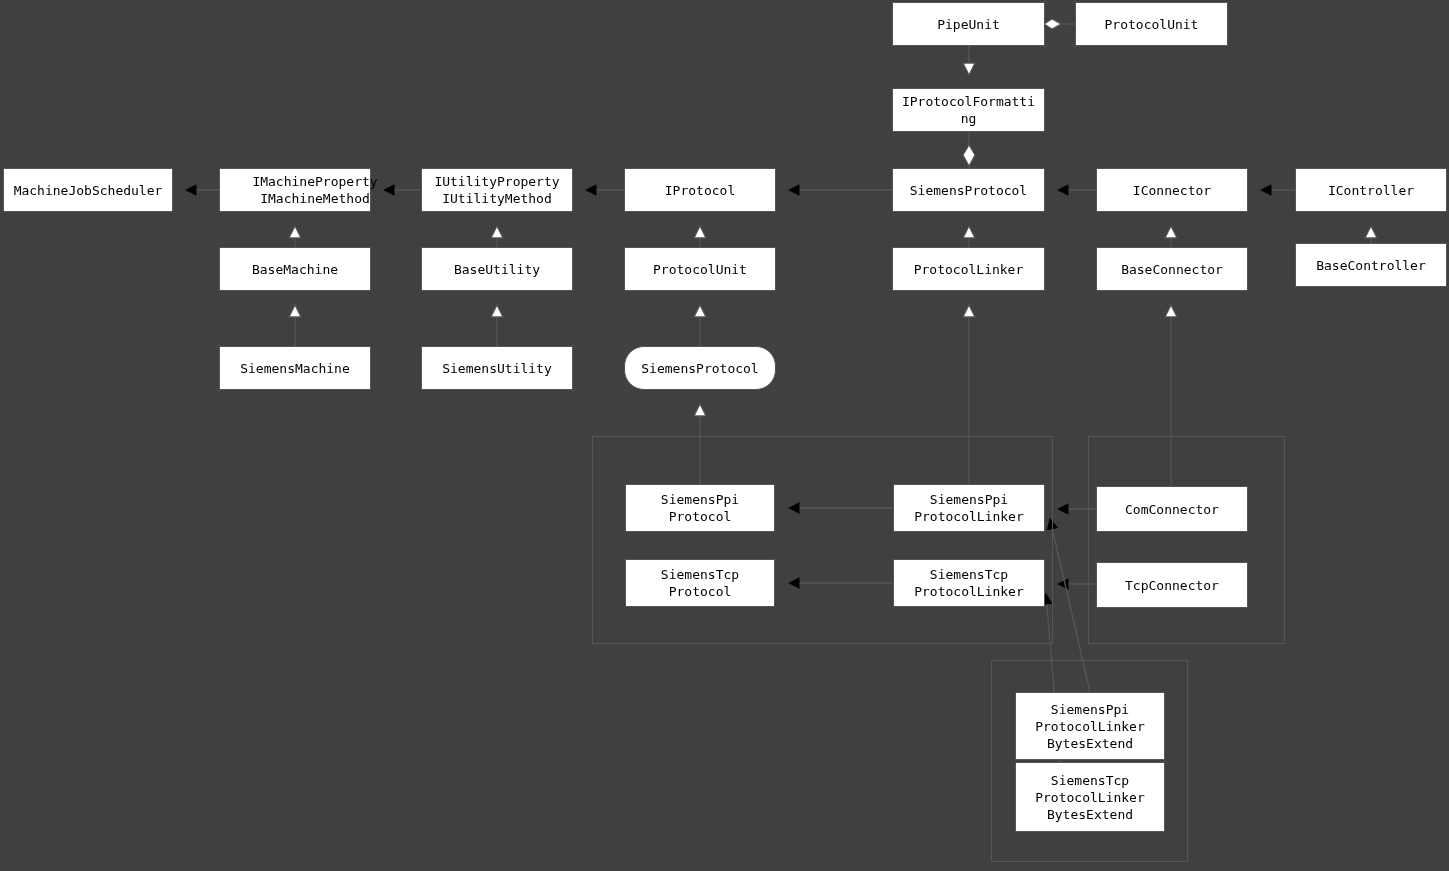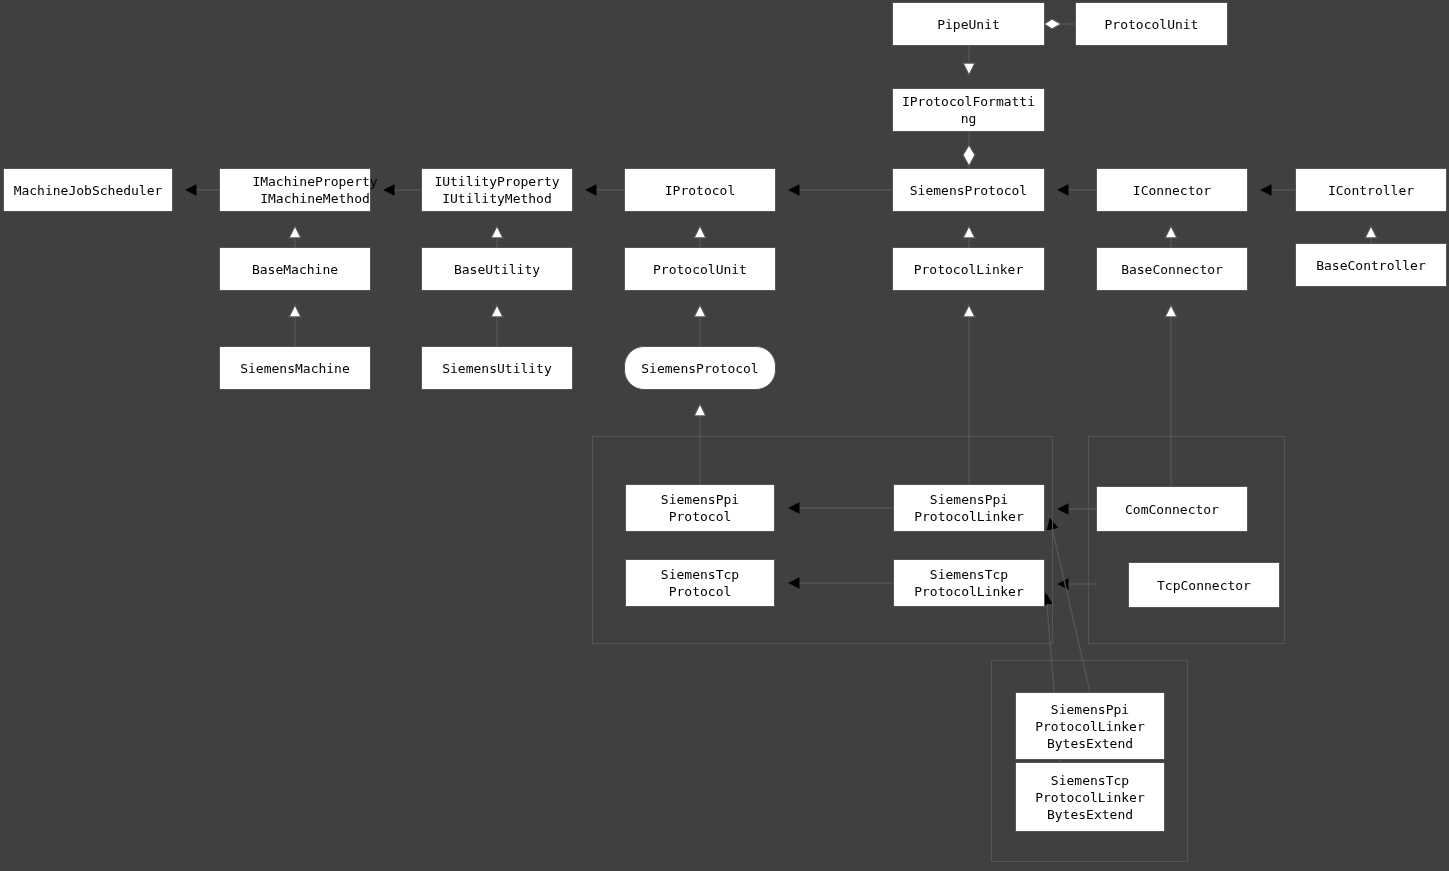--- a/index.html
+++ b/index.html
@@ -187,21 +187,21 @@
     <span class="label">ComConnector</span>
   </div>
   <div class="node" style="left:625px; top:559px; width:150px; height:48px;">
     <span class="label">SiemensTcp
 Protocol</span>
   </div>
   <div class="node" style="left:893px; top:559px; width:152px; height:48px;">
     <span class="label">SiemensTcp
 ProtocolLinker</span>
   </div>
-  <div class="node" style="left:1128px; top:562px; width:152px; height:46px;">
+  <div class="node" style="left:1096px; top:562px; width:152px; height:46px;">
     <span class="label">TcpConnector</span>
   </div>
   <div class="node" style="left:1015px; top:692px; width:150px; height:68px;">
     <span class="label">SiemensPpi
 ProtocolLinker
 BytesExtend</span>
   </div>
   <div class="node" style="left:1015px; top:762px; width:150px; height:70px;">
     <span class="label">SiemensTcp
 ProtocolLinker

